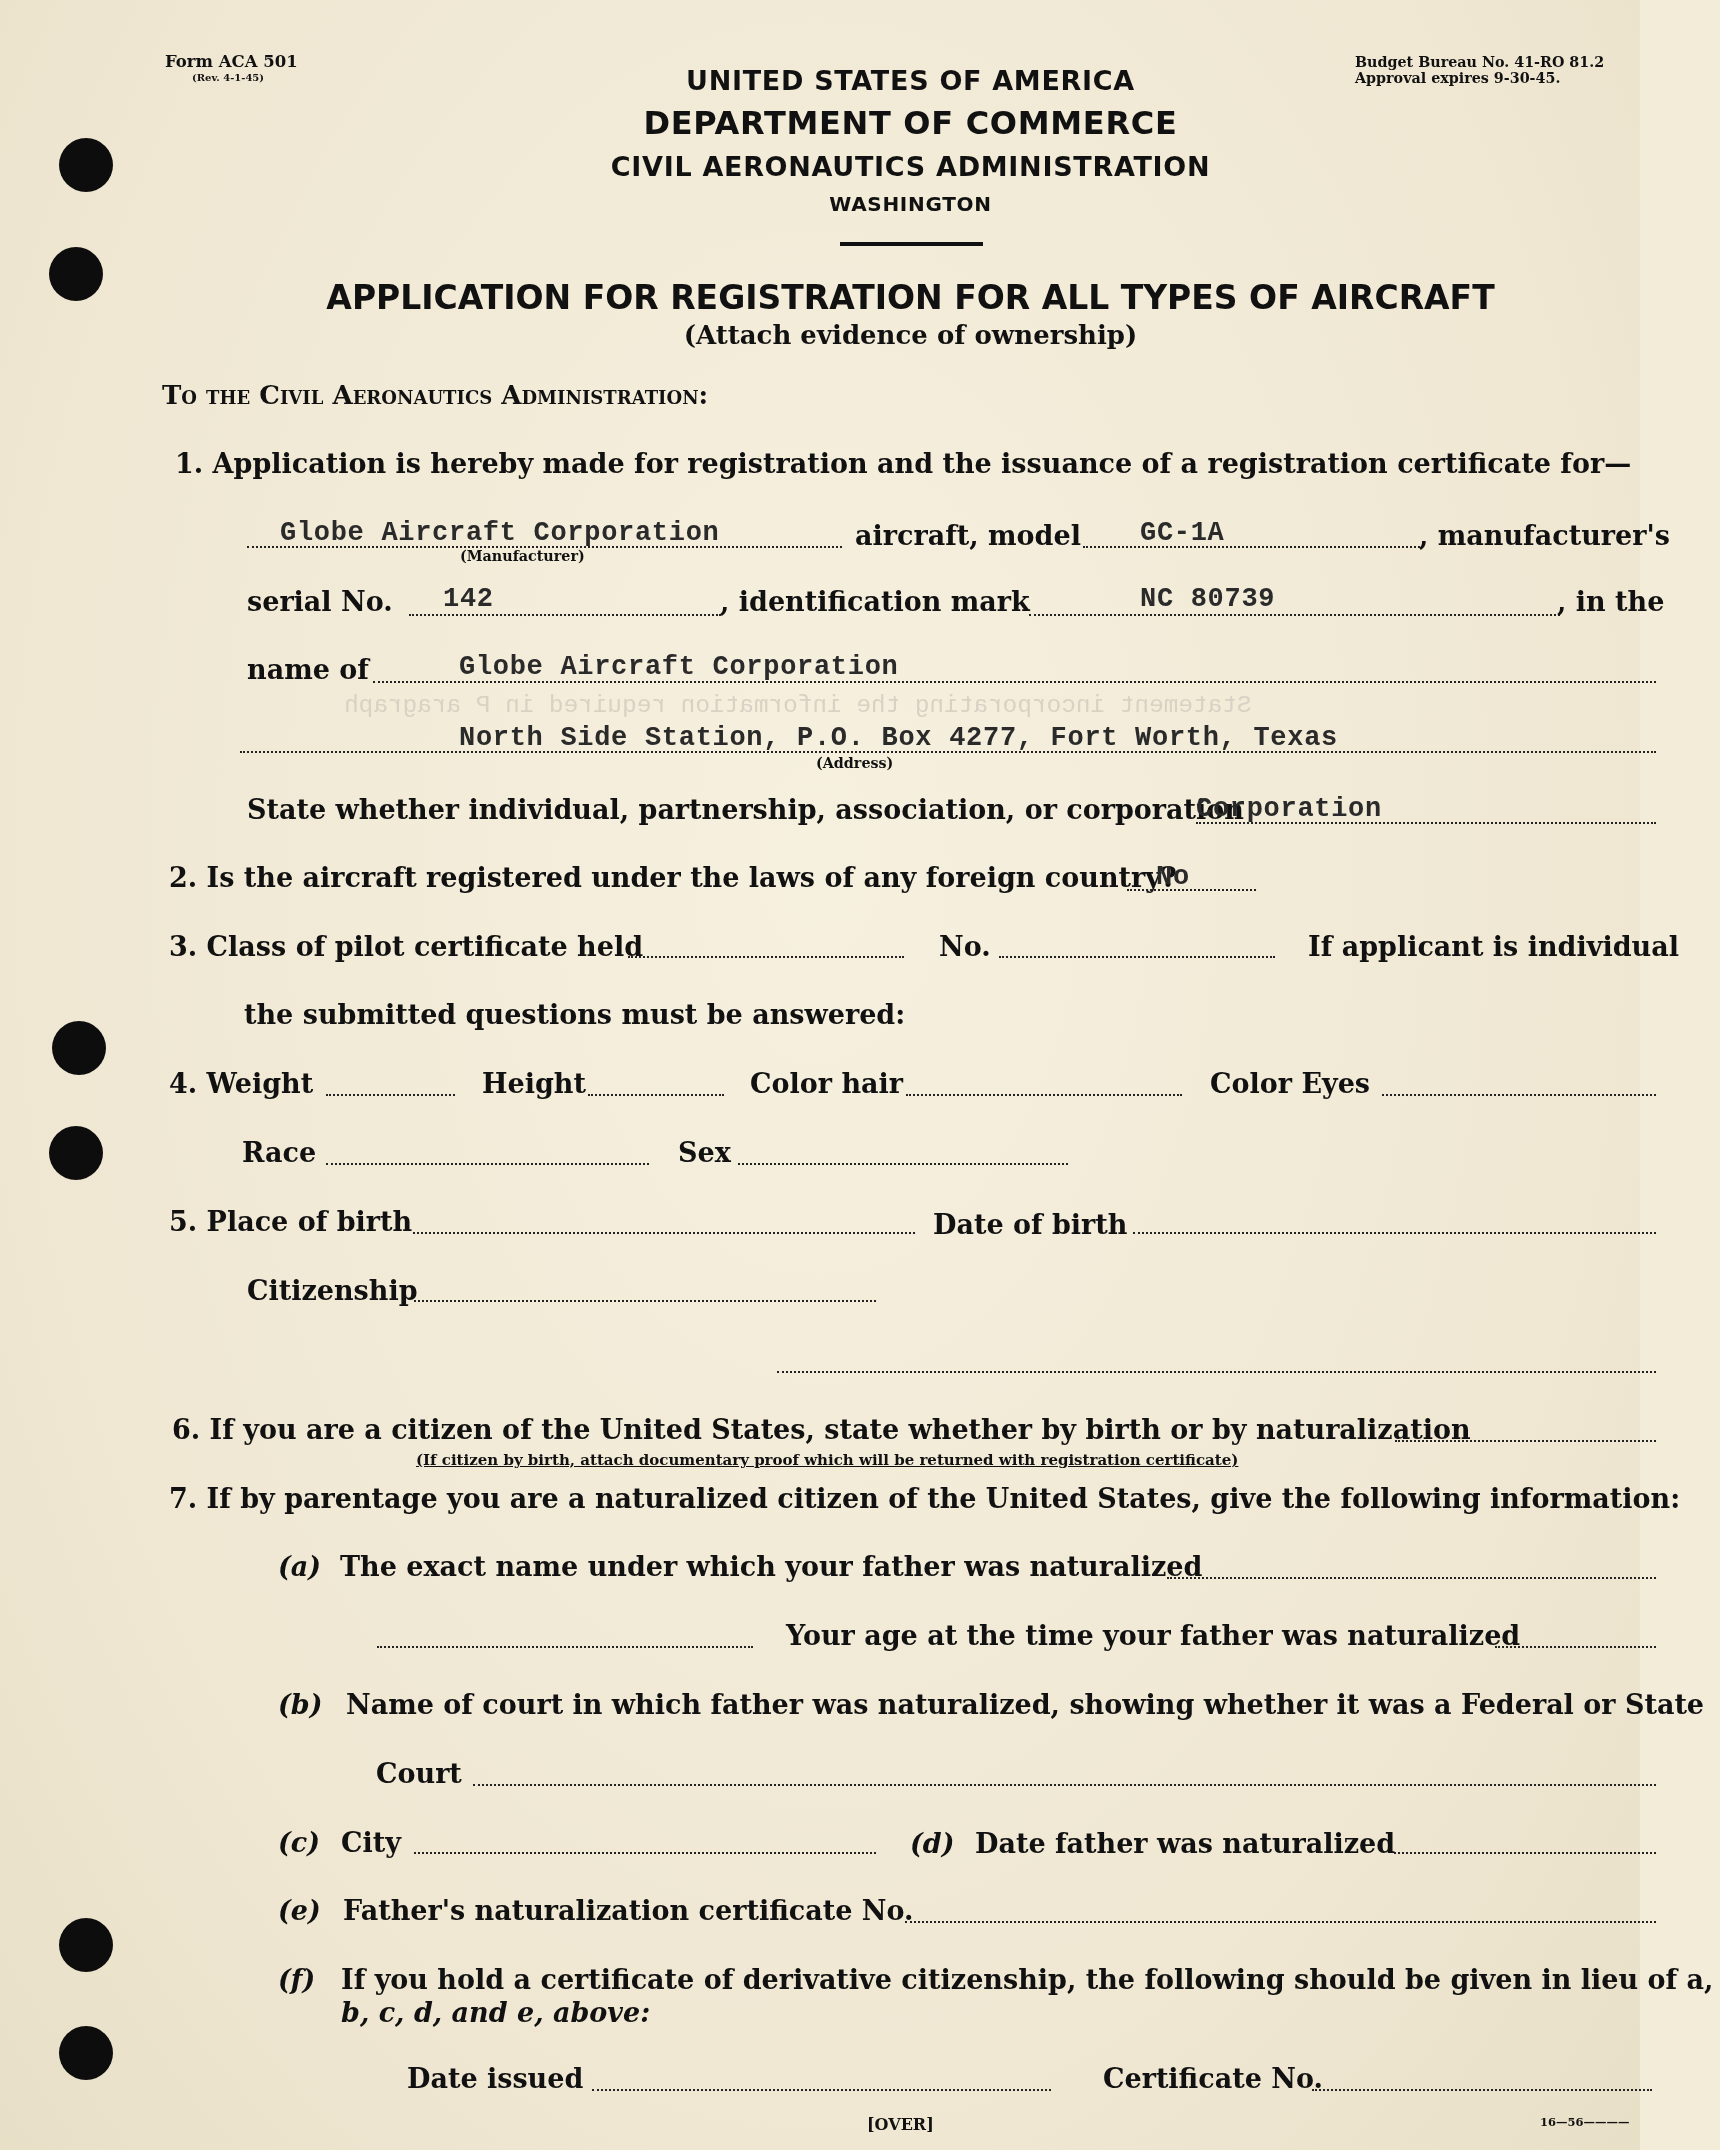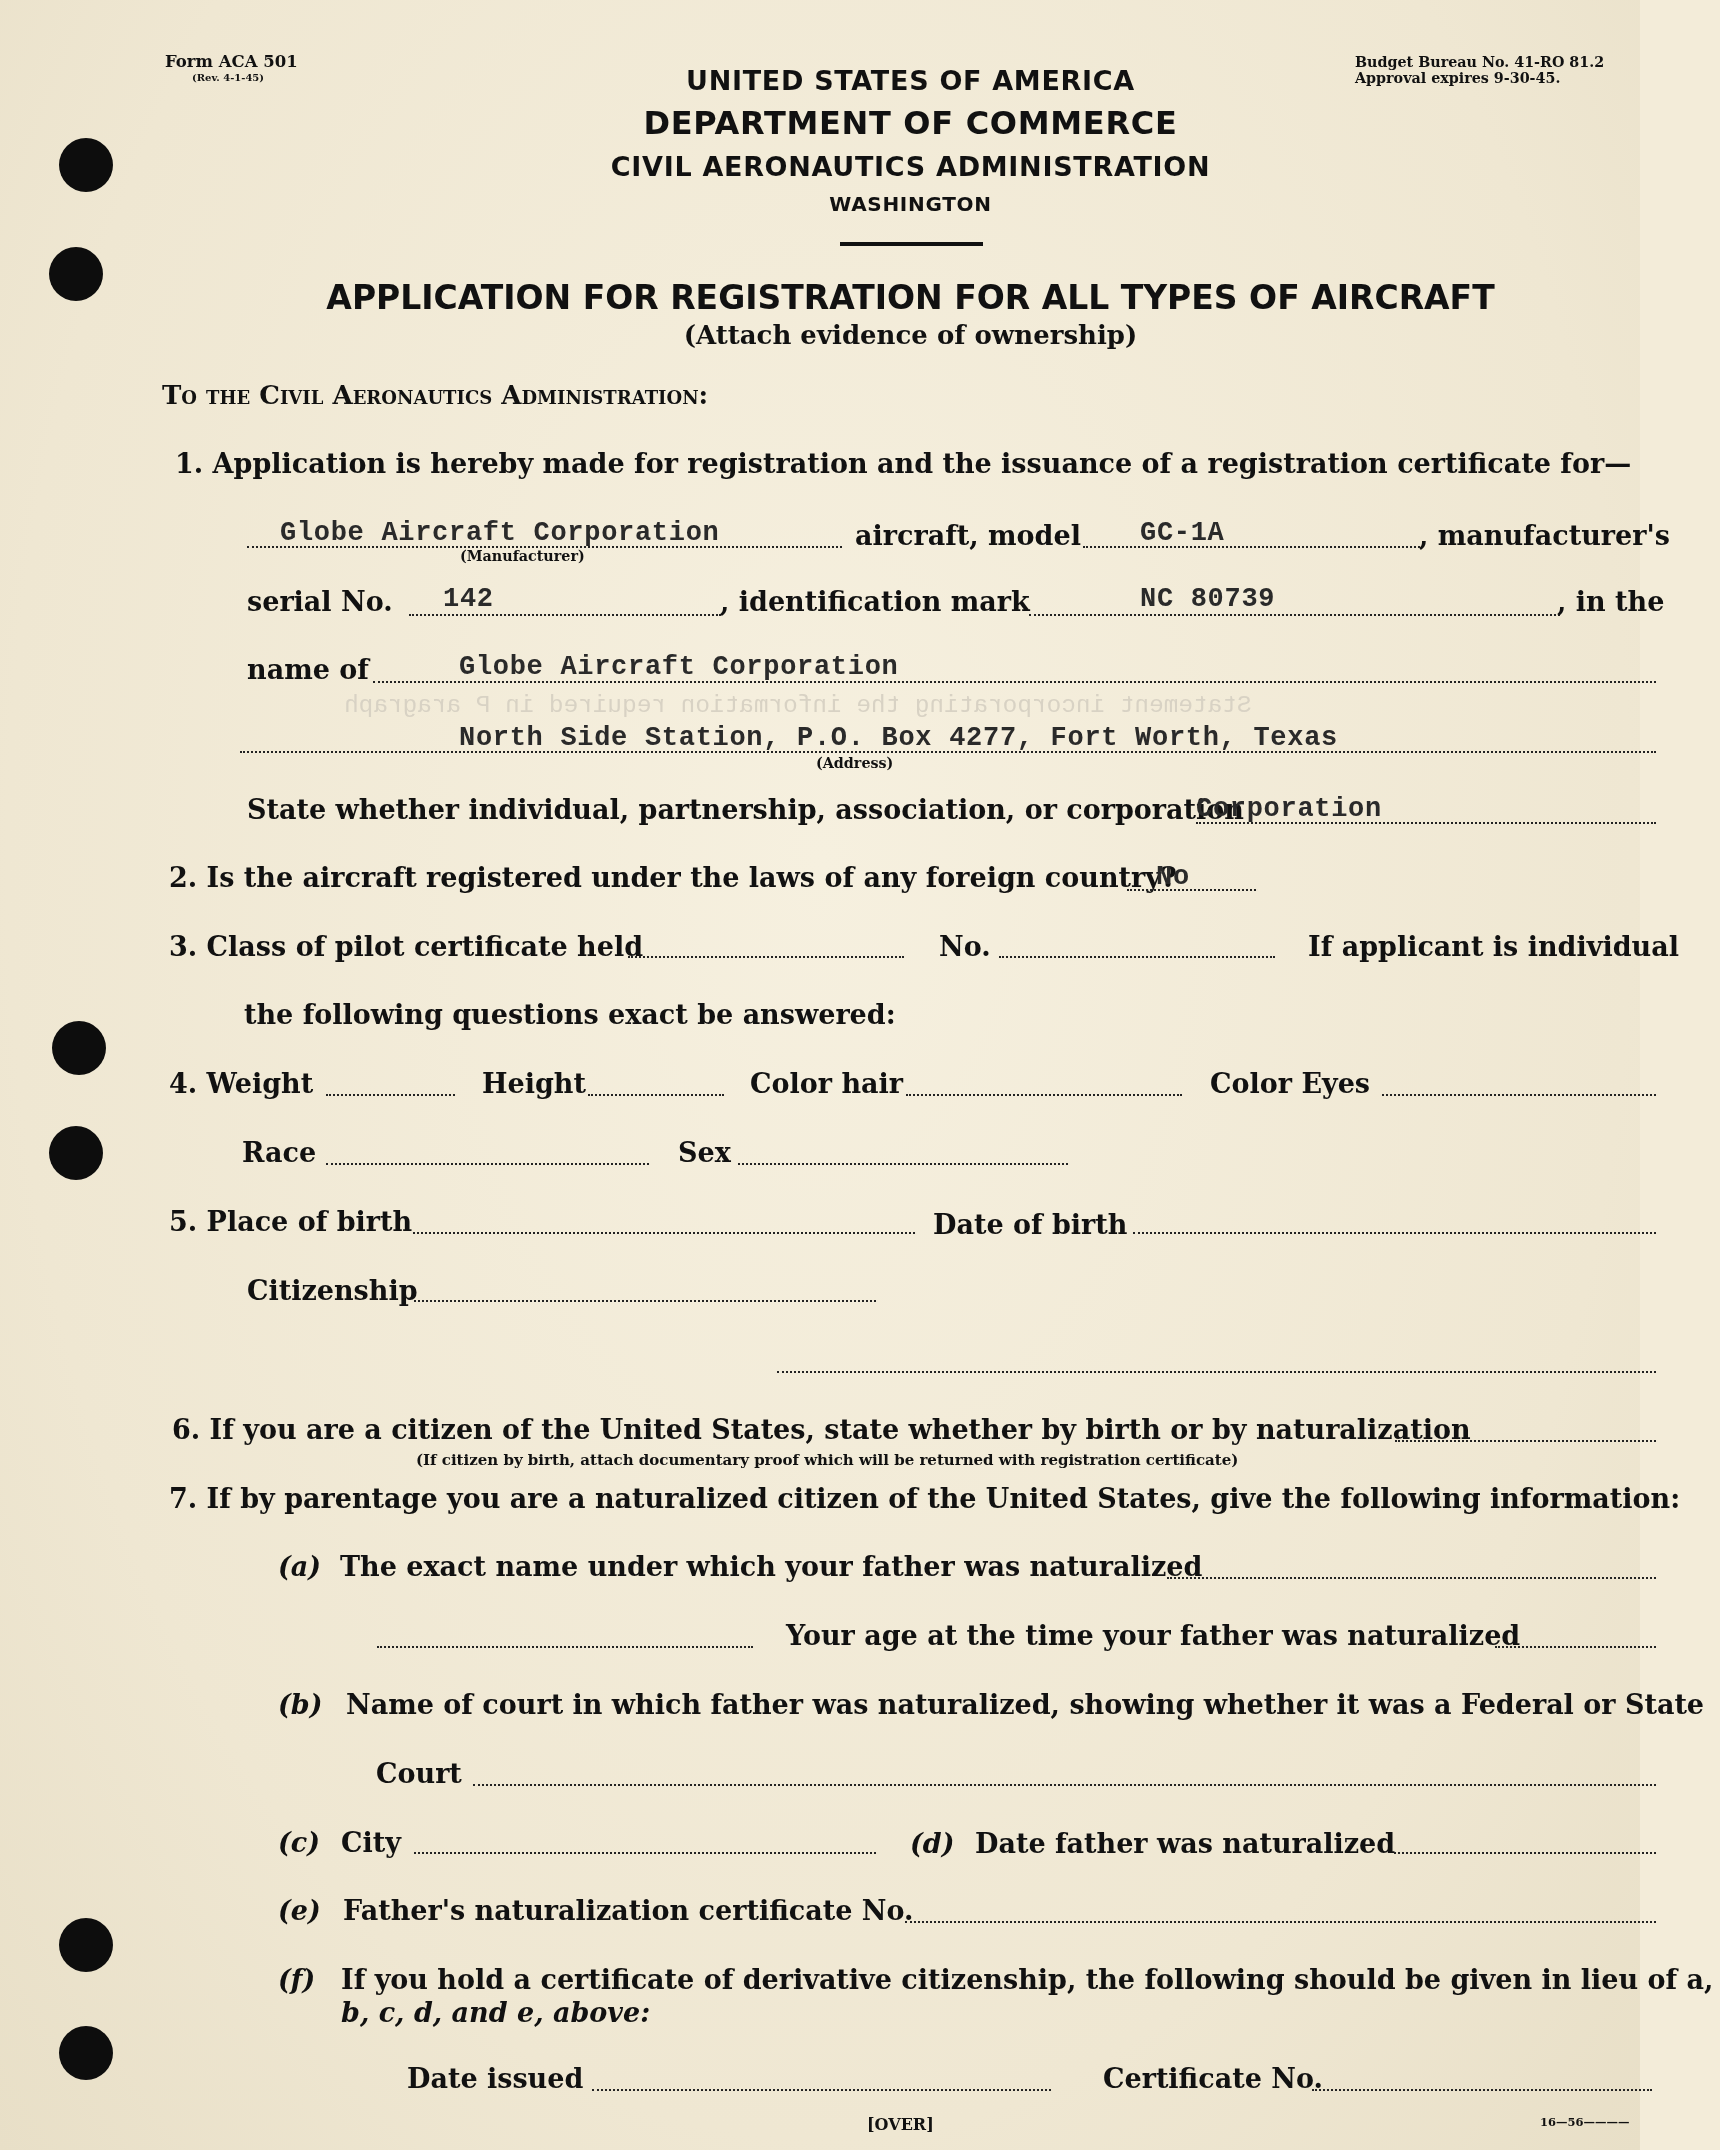--- a/index.html
+++ b/index.html
@@ -81,21 +81,21 @@
 
   <div class="abs lbl" style="left:169px;top:862px;">2. Is the aircraft registered under the laws of any foreign country?</div>
   <div class="line" style="left:1127px;top:889px;width:129px;"></div>
   <div class="abs tw" style="left:1156px;top:862px;">No</div>
 
   <div class="abs lbl" style="left:169px;top:931px;">3. Class of pilot certificate held</div>
   <div class="line" style="left:628px;top:956px;width:276px;"></div>
   <div class="abs lbl" style="left:939px;top:931px;">No.</div>
   <div class="line" style="left:999px;top:956px;width:276px;"></div>
   <div class="abs lbl" style="left:1308px;top:931px;">If applicant is individual</div>
-  <div class="abs lbl" style="left:244px;top:999px;">the following questions exact be answered:</div>
+  <div class="abs lbl" style="left:244px;top:999px;">the submitted questions must be answered:</div>
 
   <div class="abs lbl" style="left:169px;top:1068px;">4. Weight</div>
   <div class="line" style="left:326px;top:1094px;width:129px;"></div>
   <div class="abs lbl" style="left:482px;top:1068px;">Height</div>
   <div class="line" style="left:588px;top:1094px;width:136px;"></div>
   <div class="abs lbl" style="left:750px;top:1068px;">Color hair</div>
   <div class="line" style="left:906px;top:1094px;width:276px;"></div>
   <div class="abs lbl" style="left:1210px;top:1068px;">Color Eyes</div>
   <div class="line" style="left:1382px;top:1094px;width:274px;"></div>
   <div class="abs lbl" style="left:242px;top:1137px;">Race</div>
@@ -106,21 +106,21 @@
   <div class="abs lbl" style="left:169px;top:1206px;">5. Place of birth</div>
   <div class="line" style="left:413px;top:1232px;width:502px;"></div>
   <div class="abs lbl" style="left:933px;top:1209px;">Date of birth</div>
   <div class="line" style="left:1133px;top:1232px;width:523px;"></div>
   <div class="abs lbl" style="left:247px;top:1275px;">Citizenship</div>
   <div class="line" style="left:414px;top:1300px;width:462px;"></div>
   <div class="line" style="left:777px;top:1371px;width:879px;"></div>
 
   <div class="abs lbl" style="left:172px;top:1414px;">6. If you are a citizen of the United States, state whether by birth or by naturalization</div>
   <div class="line" style="left:1395px;top:1440px;width:261px;"></div>
-  <div class="abs small" style="left:416px;top:1451px;font-size:15px;">(If citizen by birth, attach documentary proof which will be returned with registration certificate)</div>
+  <div class="abs small" style="left:416px;top:1451px;font-size:15px;text-decoration:underline;">(If citizen by birth, attach documentary proof which will be returned with registration certificate)</div>
 
   <div class="abs lbl" style="left:169px;top:1483px;">7. If by parentage you are a naturalized citizen of the United States, give the following information:</div>
 
   <div class="abs lbl" style="left:278px;top:1551px;font-style:italic;">(a)</div>
   <div class="abs lbl" style="left:340px;top:1551px;">The exact name under which your father was naturalized</div>
   <div class="line" style="left:1167px;top:1577px;width:489px;"></div>
   <div class="line" style="left:377px;top:1646px;width:376px;"></div>
   <div class="abs lbl" style="left:786px;top:1620px;">Your age at the time your father was naturalized</div>
   <div class="line" style="left:1495px;top:1646px;width:161px;"></div>
 

